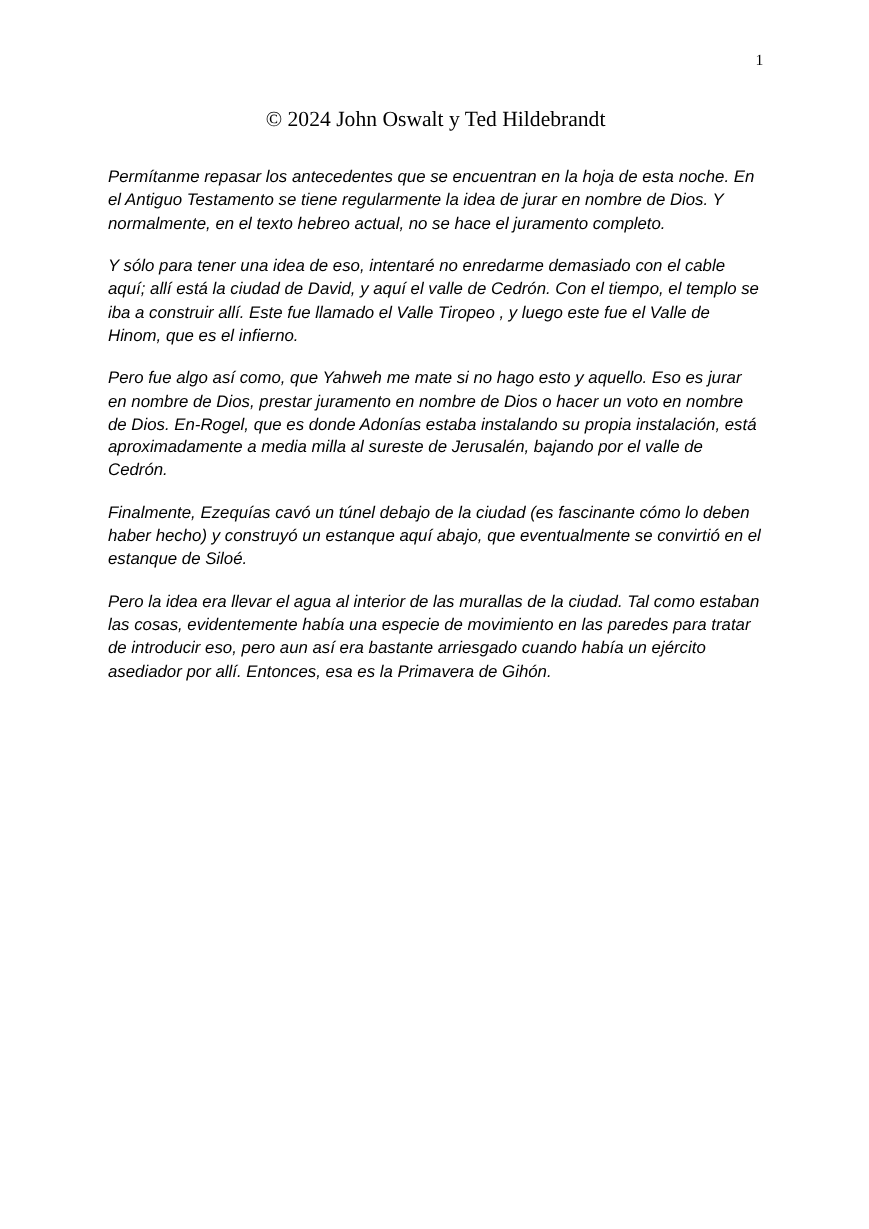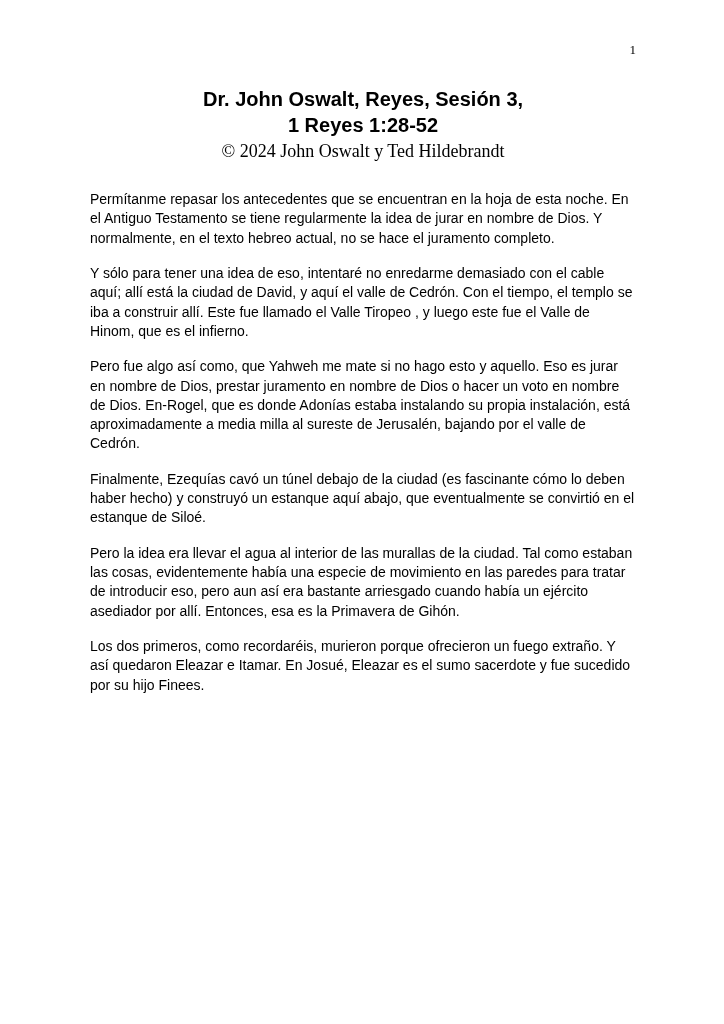--- a/index.html
+++ b/index.html
@@ -46,38 +46,34 @@
     color: #000000;
   }
   .body-text {
     margin-top: 28px;
     font-size: 14px;
     line-height: 1.38;
     text-align: left;
   }
   .body-text p {
     margin: 0 0 16px 0;
+    font-style: italic;
   }
 </style>
 </head>
 <body>
 
 <div class="page">
   <div class="page-number">1</div>
 
   <div class="content">
-    <h1 class="title">
-      <span>Dr. John Oswalt, Reyes, Sesión 3,</span><br>
-      <span>1 Reyes 1:28-52</span>
-    </h1>
 
     <div class="copyright">© 2024 John Oswalt y Ted Hildebrandt</div>
 
     <div class="body-text">
       <p>Permítanme repasar los antecedentes que se encuentran en la hoja de esta noche. En el Antiguo Testamento se tiene regularmente la idea de jurar en nombre de Dios. Y normalmente, en el texto hebreo actual, no se hace el juramento completo.</p>
       <p>Y sólo para tener una idea de eso, intentaré no enredarme demasiado con el cable aquí; allí está la ciudad de David, y aquí el valle de Cedrón. Con el tiempo, el templo se iba a construir allí. Este fue llamado el Valle Tiropeo , y luego este fue el Valle de Hinom, que es el infierno.</p>
       <p>Pero fue algo así como, que Yahweh me mate si no hago esto y aquello. Eso es jurar en nombre de Dios, prestar juramento en nombre de Dios o hacer un voto en nombre de Dios. En-Rogel, que es donde Adonías estaba instalando su propia instalación, está aproximadamente a media milla al sureste de Jerusalén, bajando por el valle de Cedrón.</p>
       <p>Finalmente, Ezequías cavó un túnel debajo de la ciudad (es fascinante cómo lo deben haber hecho) y construyó un estanque aquí abajo, que eventualmente se convirtió en el estanque de Siloé.</p>
       <p>Pero la idea era llevar el agua al interior de las murallas de la ciudad. Tal como estaban las cosas, evidentemente había una especie de movimiento en las paredes para tratar de introducir eso, pero aun así era bastante arriesgado cuando había un ejército asediador por allí. Entonces, esa es la Primavera de Gihón.</p>
-      <p>Los dos primeros, como recordaréis, murieron porque ofrecieron un fuego extraño. Y así quedaron Eleazar e Itamar. En Josué, Eleazar es el sumo sacerdote y fue sucedido por su hijo Finees.</p>
     </div>
   </div>
 </div>
 
 </body></html>

